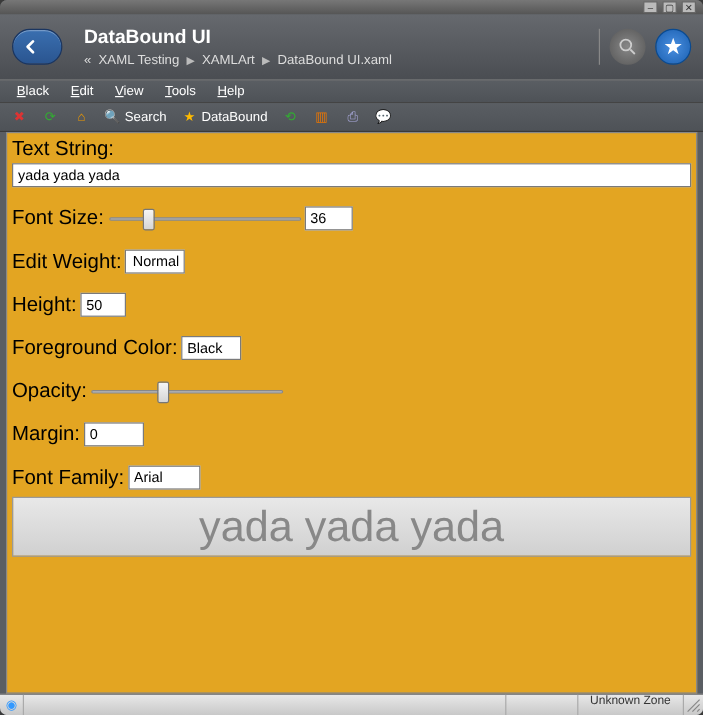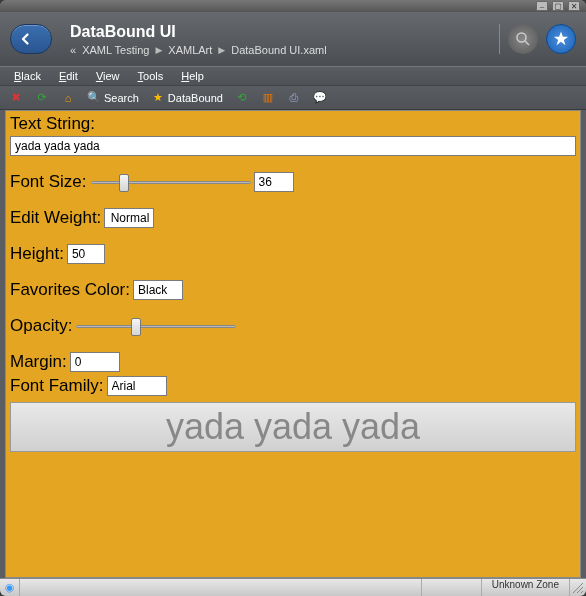--- a/index.html
+++ b/index.html
@@ -160,38 +160,38 @@
       <input class="small-input" style="width: 50px; text-align: right;" value="Normal">
     </div>
 
 
     <div class="field-row" style="margin-top:12px">
       <span class="label">Height:</span>
       <input class="small-input" style="width: 38px;" value="50">
     </div>
 
     <div class="field-row" style="margin-top:12px">
-      <span class="label">Favorites Color:</span>
+      <span class="label">Foreground Color:</span>
       <input class="small-input" style="width: 50px;" value="Black">
     </div>
 
     <div class="field-row" style="margin-top:12px">
       <span class="label">Opacity:</span>
       <div class="slider">
         <div class="slider-track"></div>
           <div class="slider-thumb" style="left:55px"></div>
       </div>
     </div>
 
     <div class="field-row" style="margin-top:12px">
       <span class="label">Margin:</span>
       <input class="small-input" style="width: 50px;" value="0">
     </div>
 
-    <div class="field-row" style="">
+    <div class="field-row" style="margin-top:12px">
       <span class="label">Font Family:</span>
       <input class="small-input" style="width: 60px;" value="Arial">
     </div>
 
     <div class="preview">
       <span>yada yada yada</span>
     </div>
   </div>
 
   <div class="statusbar">

